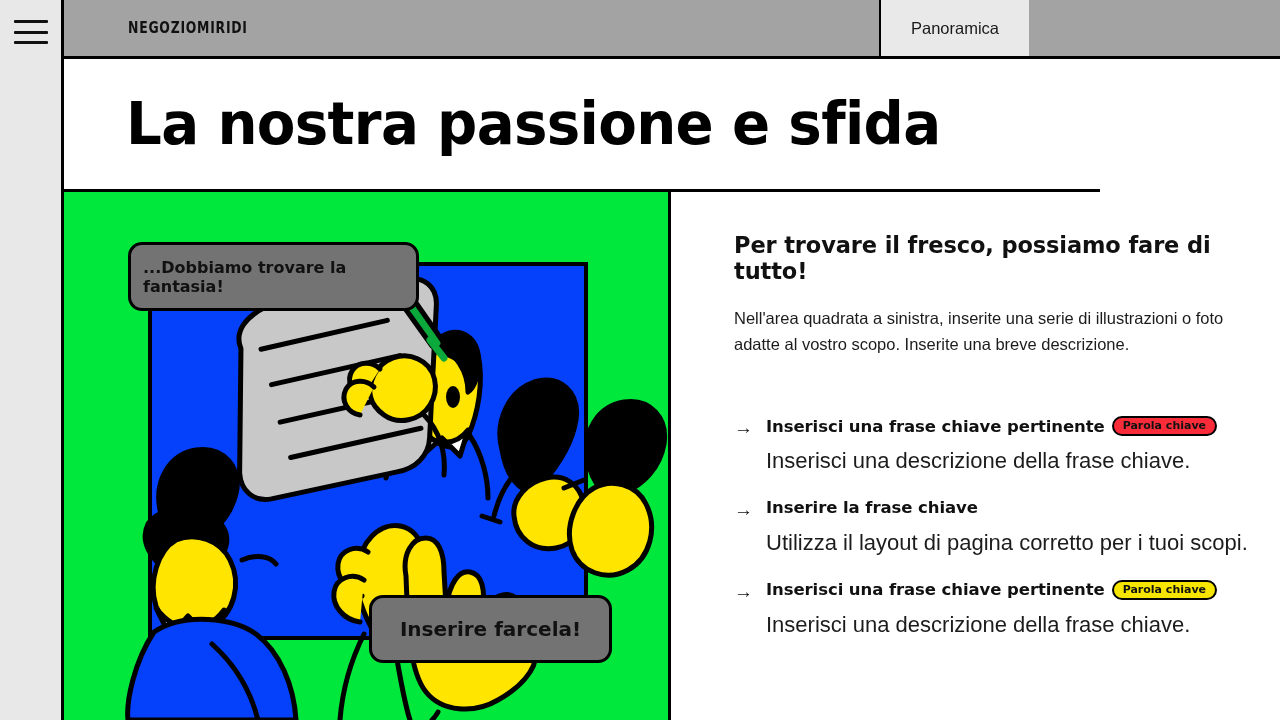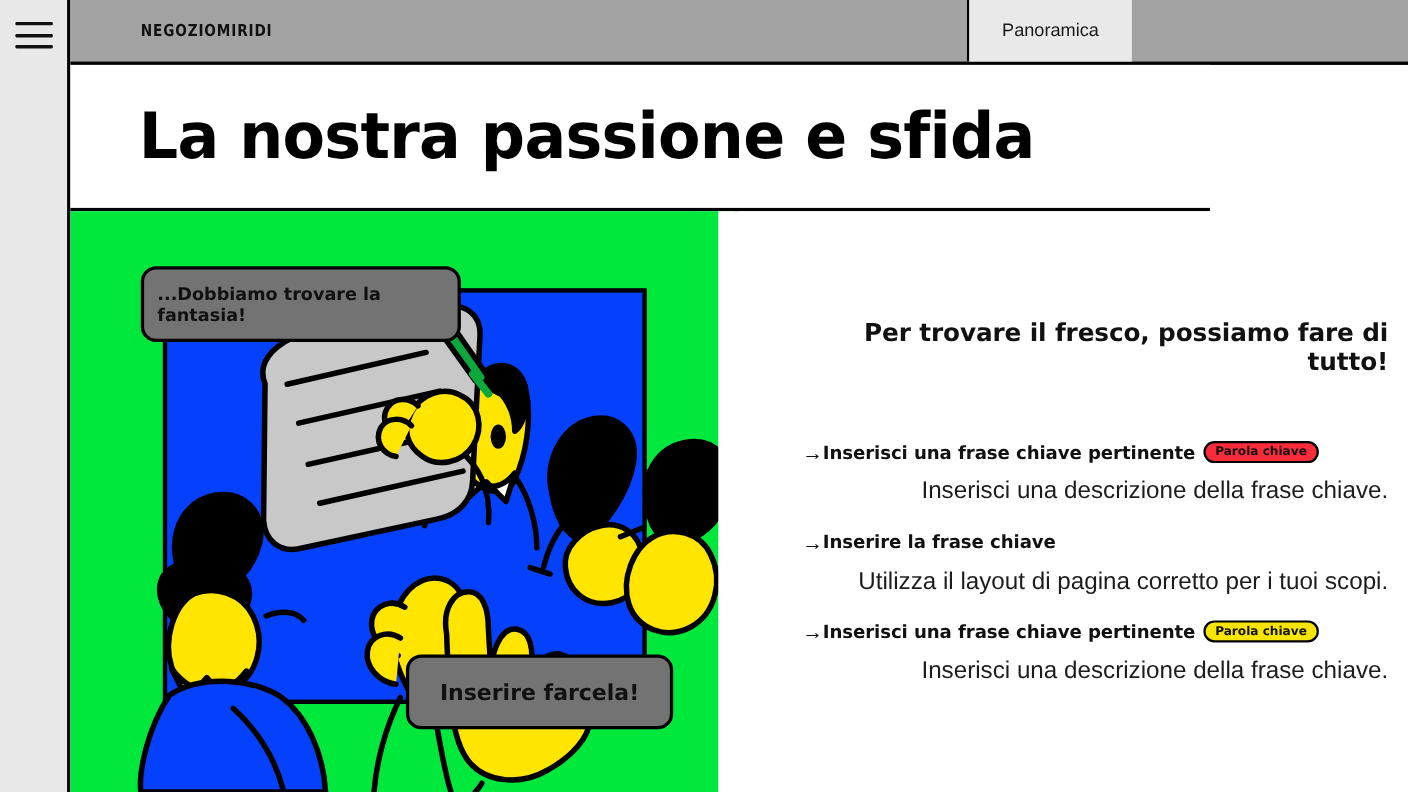--- a/index.html
+++ b/index.html
@@ -109,24 +109,23 @@
     font-size: 16px;
     padding: 0 12px;
   }
   .bubble-bottom {
     left: 305px; top: 403px; width: 243px; height: 68px;
     font-size: 20px;
   }
 
   
   .right-panel {
-    position: absolute; left: 653px; top: 192px; width: 609px; height: 528px;
+    position: absolute; left: 671px; top: 192px; width: 609px; height: 528px;
     background: #ffffff;
-    padding: 98px 0 0 63px;
-    text-align: right;
+    padding: 40px 0 0 63px;
   }
   .rp-heading {
     font-family: "DejaVu Sans", sans-serif;
     font-weight: 700;
     font-size: 22.5px;
     color: #111111;
     letter-spacing: -0.005em;
   }
   .rp-body {
     margin-top: 22px;
@@ -281,20 +280,21 @@
     <div class="bubble bubble-top">
       <span>...Dobbiamo trovare la fantasia!</span>
     </div>
     <div class="bubble bubble-bottom">
       <span>Inserire farcela!</span>
     </div>
   </div>
 
   <div class="right-panel">
     <div class="rp-heading">Per trovare il fresco, possiamo fare di tutto!</div>
+    <div class="rp-body">Nell'area quadrata a sinistra, inserite una serie di illustrazioni o foto adatte al vostro scopo. Inserite una breve descrizione.</div>
 
     <div class="feature-list">
 
       <div class="feature">
         <div class="arrow-icon">→</div>
         <div class="feature-body">
           <div class="feature-title-row">
             <span class="feature-title">Inserisci una frase chiave pertinente</span>
             <span class="badge badge-red">Parola chiave</span>
           </div>

